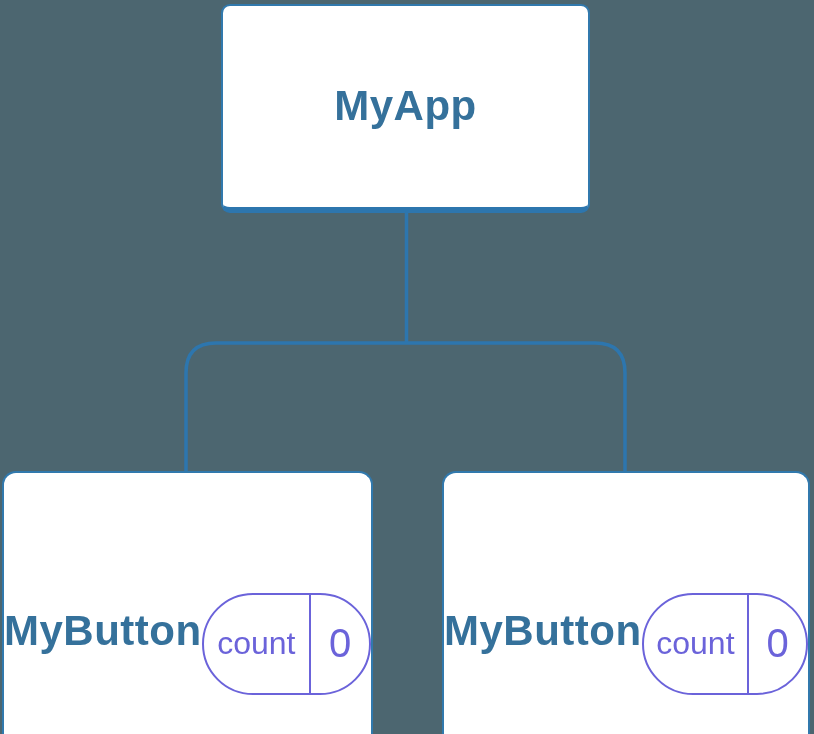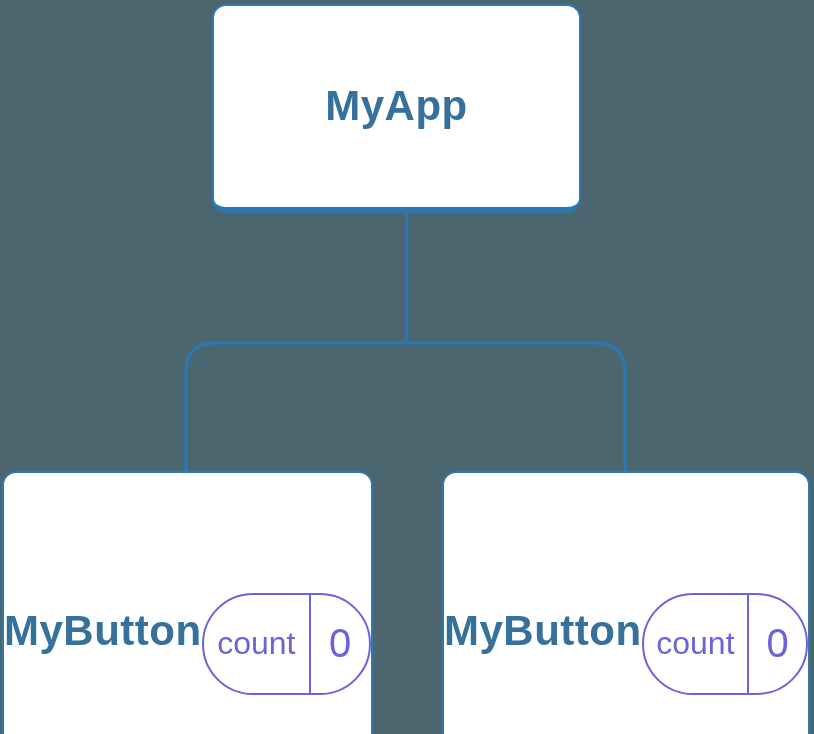--- a/index.html
+++ b/index.html
@@ -33,25 +33,26 @@
     stroke-width: 3.5;
   }
   .component-box {
     position: absolute;
     background: var(--box-fill);
     border: 2px solid var(--box-border);
     border-bottom: 6px solid var(--box-bottom);
     border-radius: 14px;
   }
   .root-box {
-    left: 212px; top: 4px;
+    left: 221px; top: 4px;
     width: 369px; height: 209px;
     display: flex;
     align-items: center;
     justify-content: center;
+    border-radius: 9px;
   }
   .child-box {
     top: 471px;
     height: 290px;
     border-bottom-width: 7px;
     display: flex;
     flex-direction: row;
     align-items: center;
     padding-top: 36px;
   }

